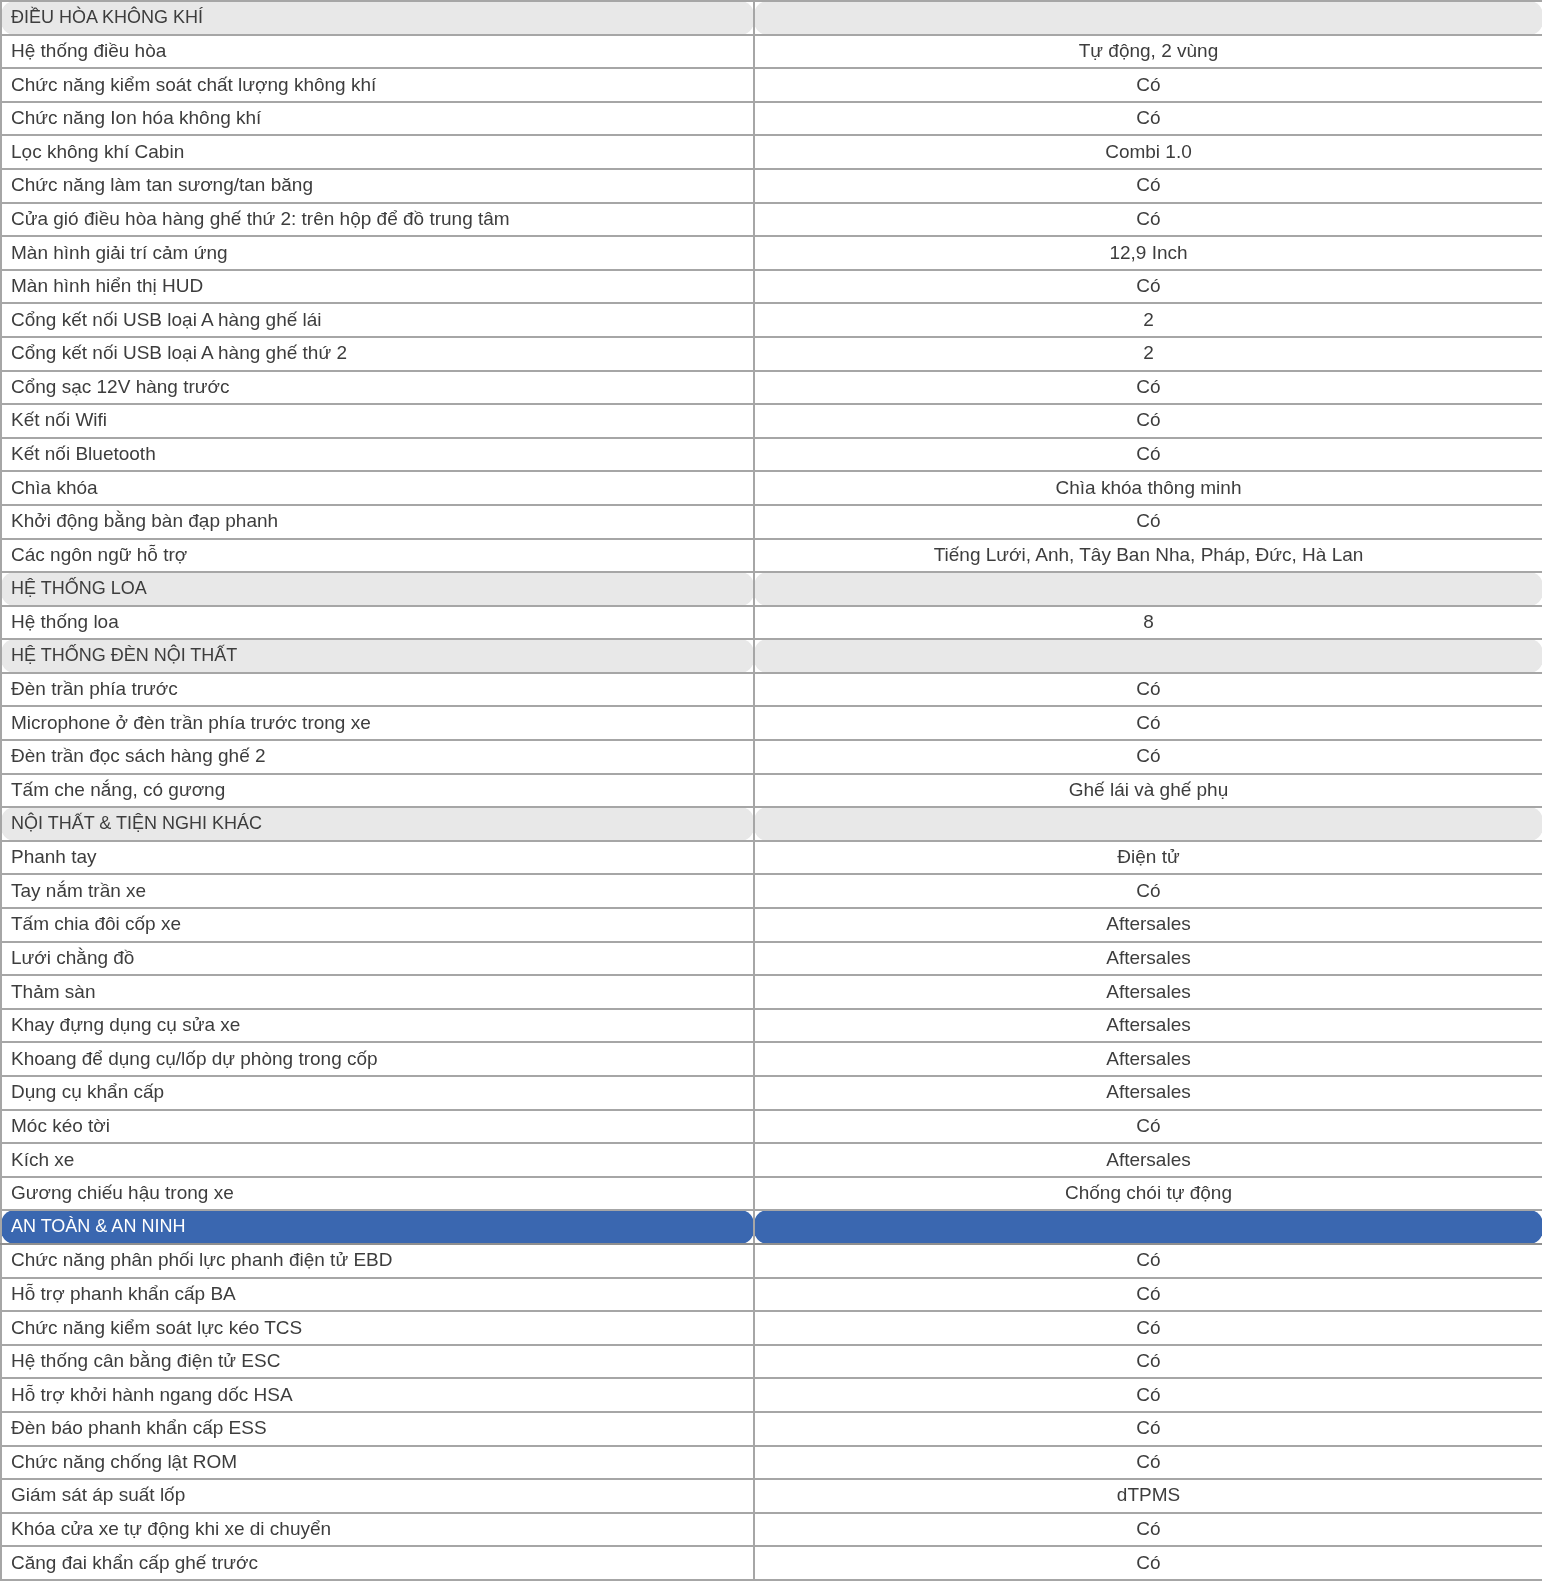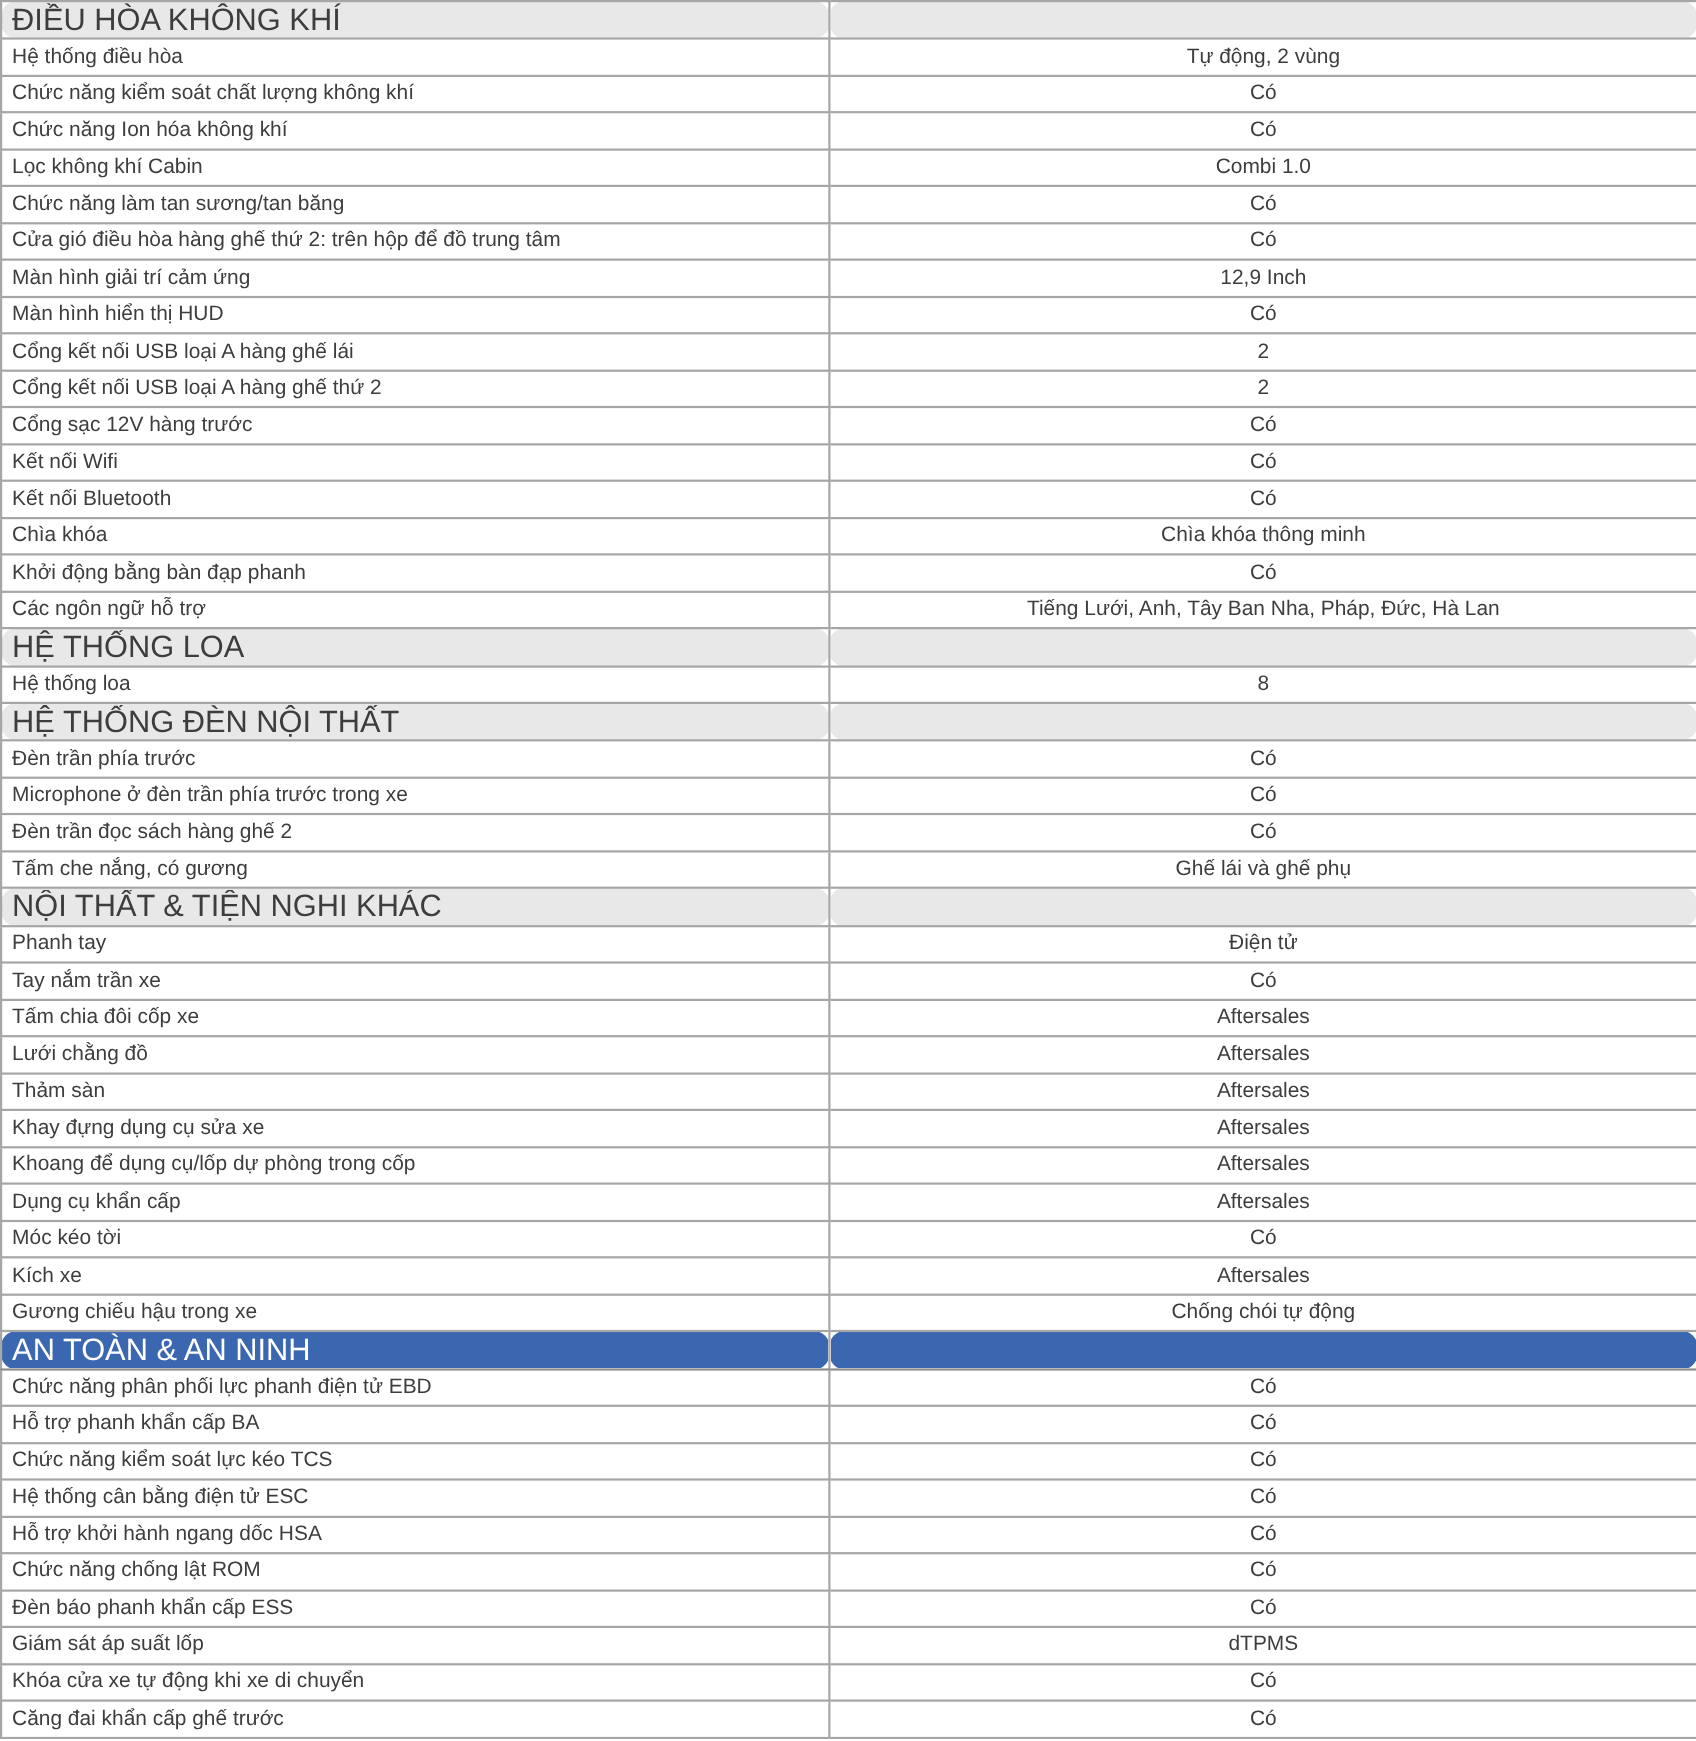--- a/index.html
+++ b/index.html
@@ -36,21 +36,21 @@
     padding-right: 6px;
   }
   td.value {
     text-align: center;
     padding-left: 6px;
     padding-right: 6px;
     margin-left: 24px;
   }
   tr.section td {
     background: #e8e8e8;
-    font-size: 28px;
+    font-size: 18px;
     border-radius: 14px;
   }
   tr.section.blue td {
     background: #3a67b0;
     color: #ffffff;
     border-bottom-color: #8f8f8f;
   }
 </style>
 </head>
 <body>
@@ -223,25 +223,25 @@
   </tr>
       <tr>
     <td class="label">Hệ thống cân bằng điện tử ESC</td>
     <td class="value">Có</td>
   </tr>
       <tr>
     <td class="label">Hỗ trợ khởi hành ngang dốc HSA</td>
     <td class="value">Có</td>
   </tr>
       <tr>
+    <td class="label">Đèn báo phanh khẩn cấp ESS</td>
+    <td class="value">Có</td>
+  </tr>
+      <tr>
     <td class="label">Chức năng chống lật ROM</td>
-    <td class="value">Có</td>
-  </tr>
-      <tr>
-    <td class="label">Đèn báo phanh khẩn cấp ESS</td>
     <td class="value">Có</td>
   </tr>
       <tr>
     <td class="label">Giám sát áp suất lốp</td>
     <td class="value">dTPMS</td>
   </tr>
       <tr>
     <td class="label">Khóa cửa xe tự động khi xe di chuyển</td>
     <td class="value">Có</td>
   </tr>

